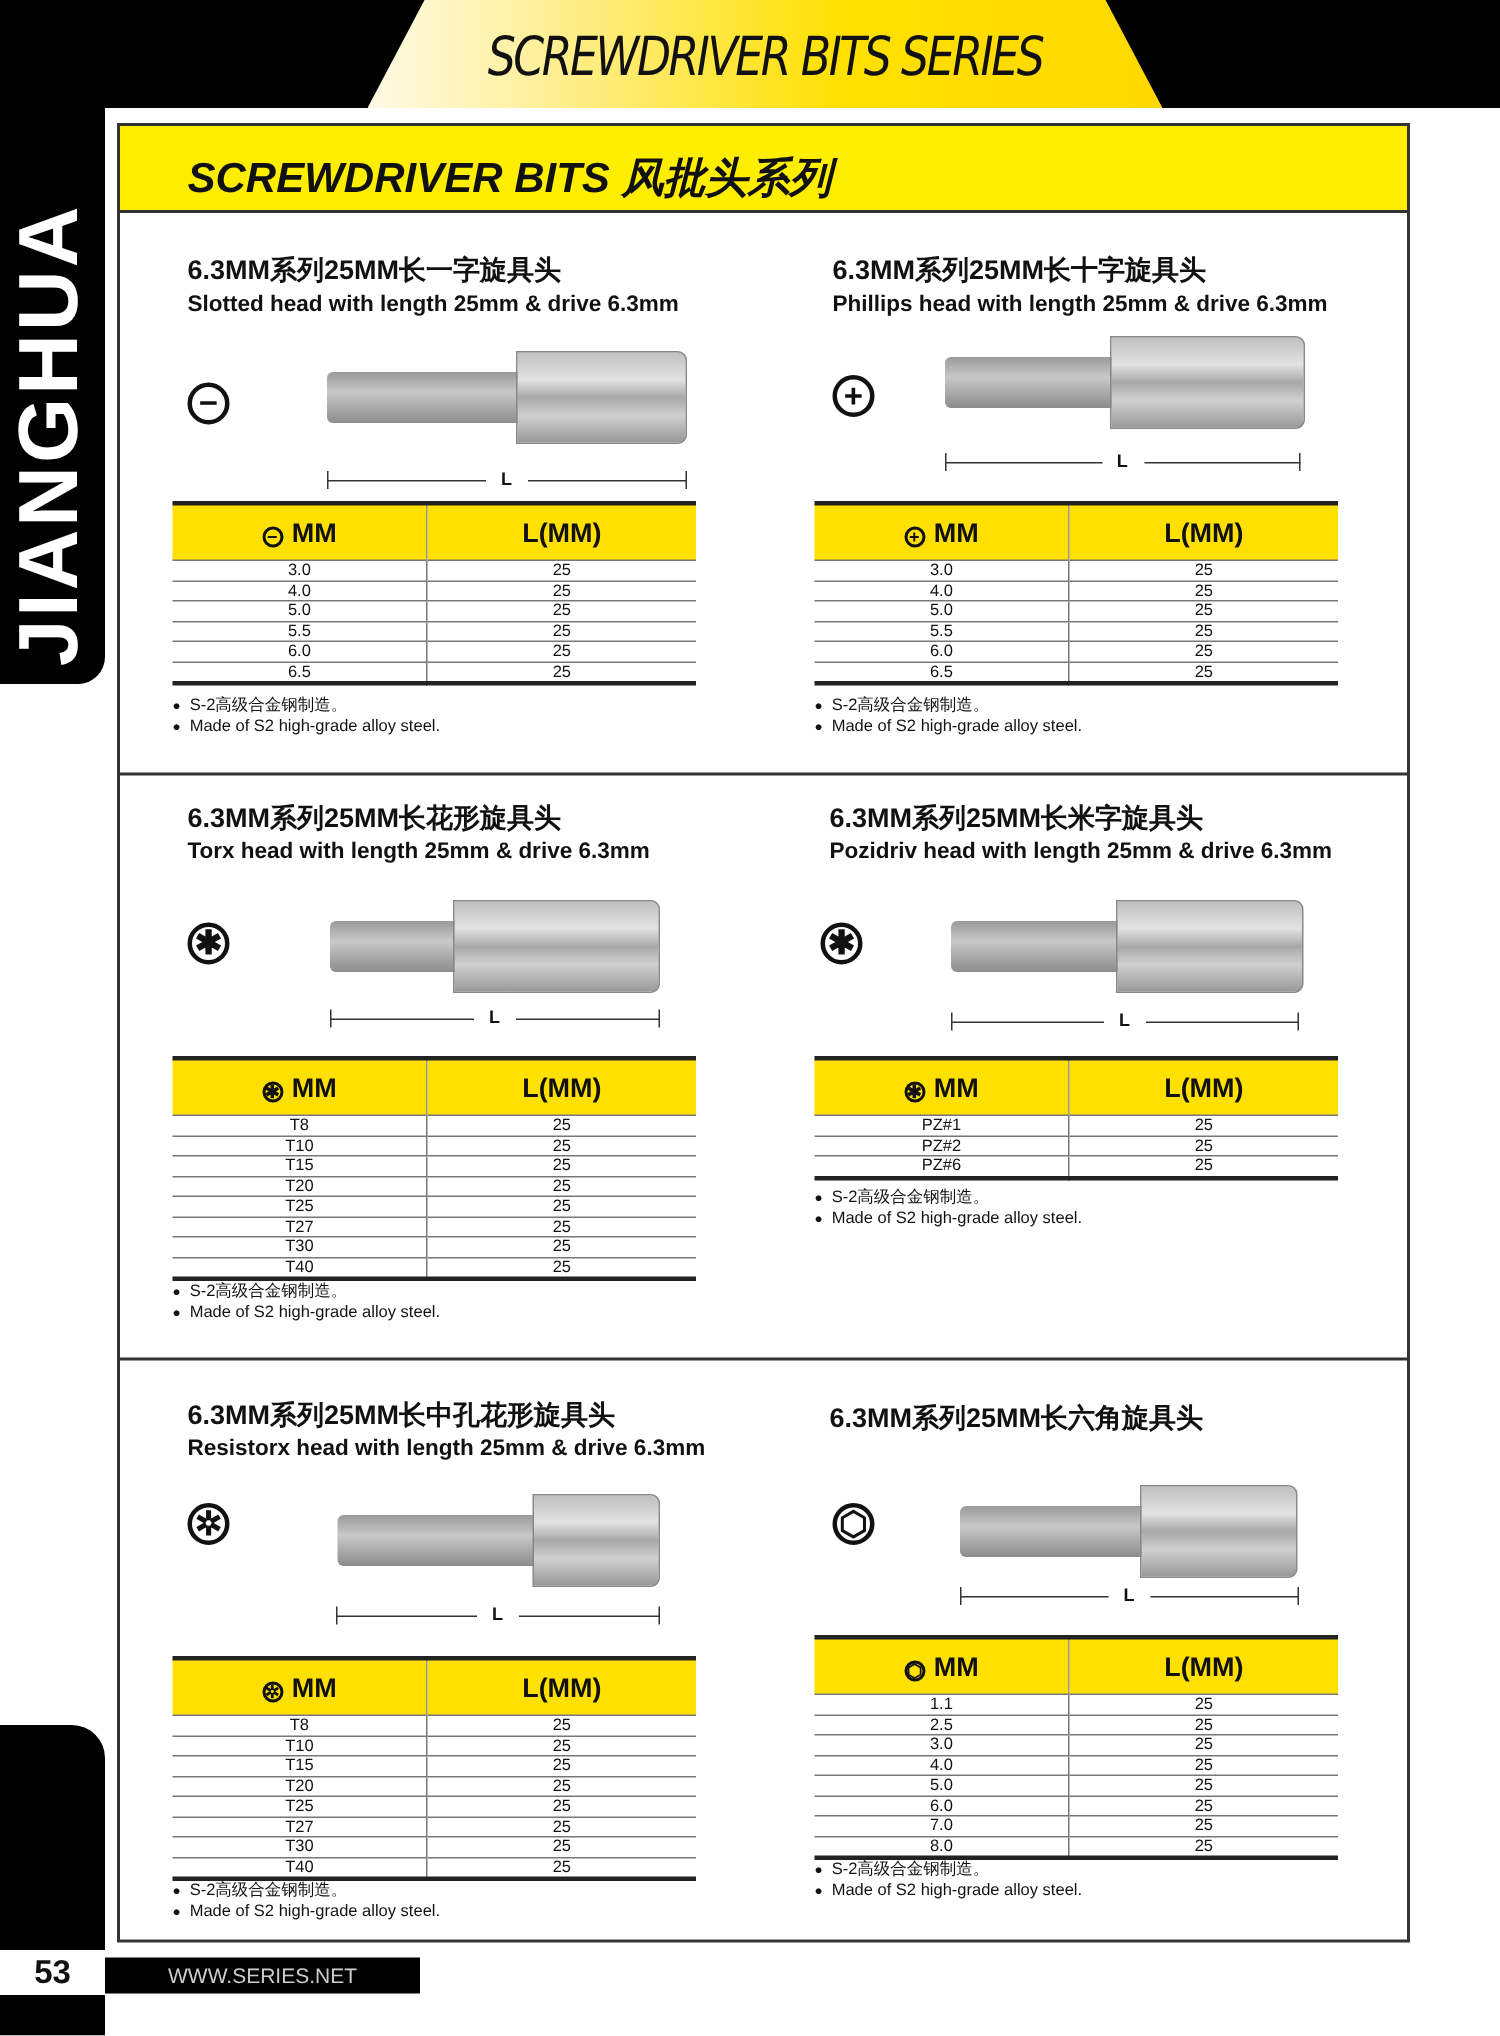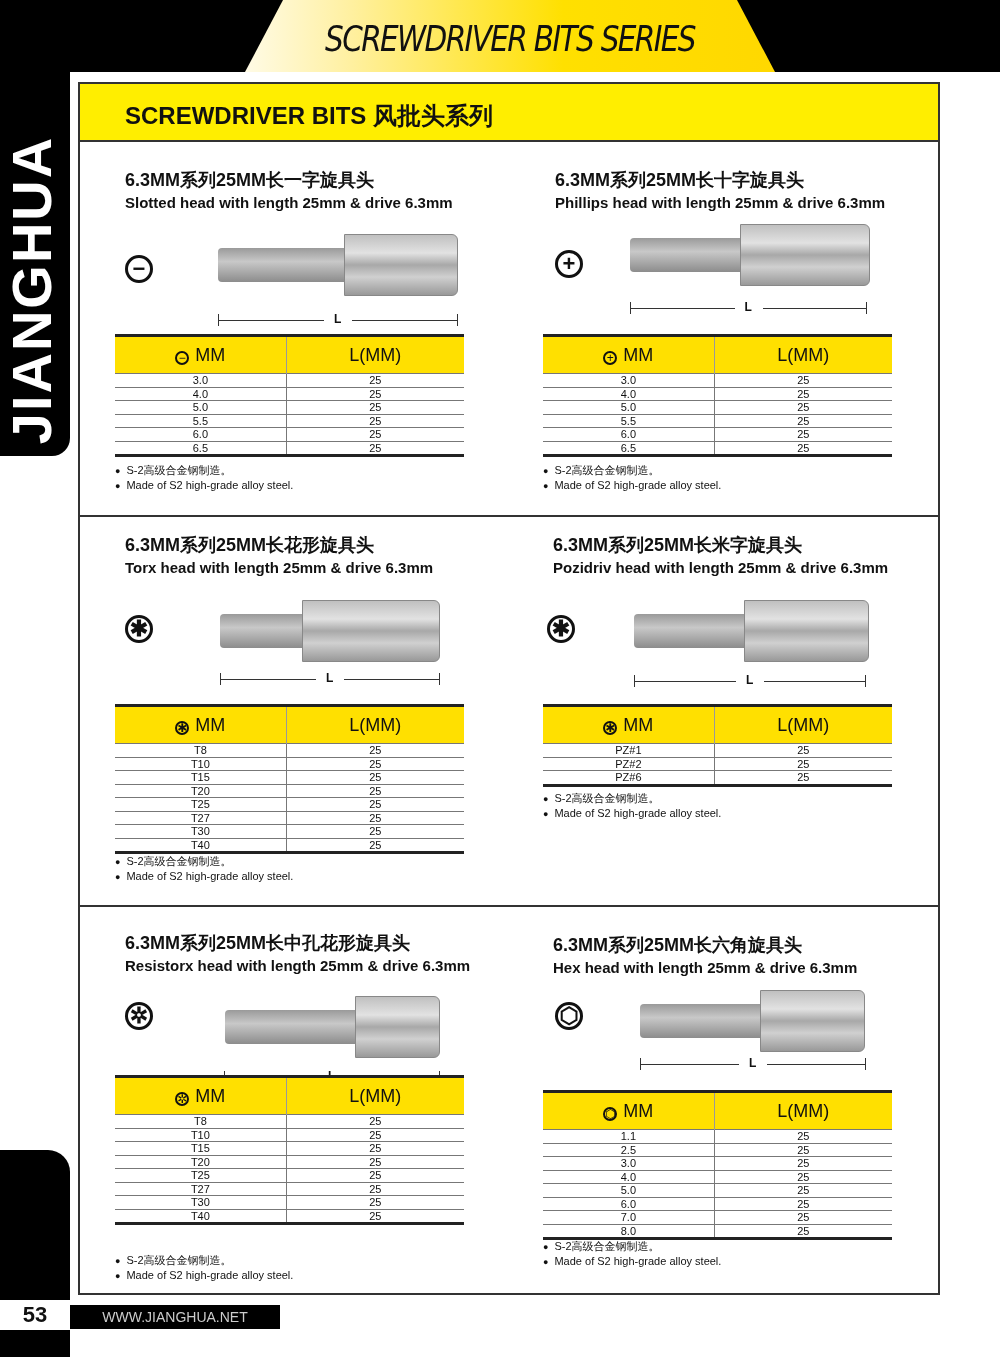--- a/index.html
+++ b/index.html
@@ -8,56 +8,56 @@
   .banner{position:absolute;left:245px;top:0;width:530px;height:72px;background:linear-gradient(90deg,#fffbe6 0%,#fff0a0 20%,#ffe000 60%,#ffd800 100%);clip-path:polygon(38px 0,492px 0,530px 72px,0 72px);}
   .banner-title{position:absolute;left:245px;top:18px;width:530px;text-align:center;font-family:"DejaVu Sans",sans-serif;font-size:36px;font-style:italic;letter-spacing:-2px;transform:scaleX(0.82);color:#111;}
   .side-tab{position:absolute;left:0;top:40px;width:70px;height:416px;background:#000;border-radius:0 0 18px 0;}
   .side-text{position:absolute;left:-158px;top:220px;width:380px;height:60px;transform:rotate(-90deg);color:#fff;font-weight:bold;font-size:56px;letter-spacing:2px;text-align:center;line-height:60px;}
   .bottom-tab{position:absolute;left:0;top:1150px;width:70px;height:150px;background:#000;border-radius:0 22px 0 0;}
   .bottom-tab2{position:absolute;left:0;top:1330px;width:70px;height:27px;background:#000;}
   .page-num{position:absolute;left:0;top:1300px;width:70px;height:30px;text-align:center;font-weight:bold;font-size:22px;line-height:30px;}
   .site{position:absolute;left:70px;top:1305px;width:210px;height:24px;background:#000;color:#ccc;font-size:14px;text-align:center;line-height:24px;letter-spacing:0px;}
   .frame{position:absolute;left:78px;top:82px;width:862px;height:1213px;border:2px solid #333;box-sizing:border-box;}
   .header{position:absolute;left:80px;top:84px;width:858px;height:56px;background:#ffee00;border-bottom:2px solid #333;}
-  .header-title{position:absolute;left:45px;top:16px;font-weight:bold;font-size:24px;}
+  .header-title{position:absolute;left:45px;top:16px;font-weight:bold;font-size:28px;font-style:italic;}
   .hdiv{position:absolute;left:80px;width:858px;height:2px;background:#333;}
   .section{position:absolute;width:420px;}
   .t-cn{font-weight:bold;font-size:18px;}
   .t-en{font-weight:bold;font-size:15px;margin-top:2px;}
   .sym{position:absolute;width:28px;height:28px;border:3px solid #111;border-radius:50%;box-sizing:border-box;display:flex;align-items:center;justify-content:center;font-weight:bold;font-size:22px;}
   .bit{position:absolute;height:62px;}
   .bit .tip{position:absolute;left:0;top:14px;height:34px;background:linear-gradient(#9a9a9a,#c8c8c8 40%,#8c8c8c);border-radius:4px 0 0 4px;}
   .bit .hex{position:absolute;top:0;height:62px;background:linear-gradient(#c0c0c0,#e2e2e2 30%,#a8a8a8 50%,#d0d0d0 70%,#999);border-radius:0 6px 6px 0;border:1px solid #888;box-sizing:border-box;}
   .dim{position:absolute;height:12px;}
   .dim .ln{position:absolute;top:6px;height:1px;background:#333;}
   .dim .tk{position:absolute;top:0;width:1px;height:12px;background:#333;}
   .dim .lbl{position:absolute;top:-2px;font-weight:bold;font-size:12px;}
   table.spec{position:absolute;border-collapse:collapse;width:349px;border-top:3px solid #222;border-bottom:3px solid #222;}
-  table.spec th{background:#ffe000;height:34px;font-weight:normal;font-size:18px;border-right:1px solid #999;}
+  table.spec th{background:#ffe000;height:34px;font-weight:bold;font-size:18px;border-right:1px solid #999;}
   table.spec th:last-child{border-right:none;}
   table.spec td{height:12.5px;font-size:11px;line-height:12px;text-align:center;border-top:1px solid #777;padding:0;}
   table.spec td:first-child{border-right:1px solid #777;}
   .notes{position:absolute;font-size:11px;line-height:14px;}
   .notes div::before{content:"\25CF";margin-right:6px;font-size:9px;}
   .hsym{display:inline-block;width:14px;height:14px;border:2px solid #111;border-radius:50%;box-sizing:border-box;vertical-align:-1px;margin-right:6px;font-size:12px;line-height:10px;text-align:center;}
 </style>
 </head>
 <body>
 
 <div class="top-black"></div>
 <div class="banner"></div>
 <div class="banner-title">SCREWDRIVER BITS  SERIES</div>
 
 <div class="side-tab">
   <div class="side-text">JIANGHUA</div>
 </div>
 <div class="bottom-tab"></div>
 <div class="bottom-tab2"></div>
 <div class="page-num">53</div>
-<div class="site">WWW.JIANGHUA.NET</div>
+<div class="site">WWW.SERIES.NET</div>
 
 <div class="frame"></div>
 <div class="header">
   <div class="header-title">SCREWDRIVER BITS    风批头系列</div>
 </div>
 <div class="hdiv" style="top:515px"></div>
 <div class="hdiv" style="top:905px"></div>
 <div id="sections">
     <div>
   <div class="section" style="left:125px;top:168px">
@@ -281,21 +281,21 @@
     <div class="tip" style="width:140px"></div>
     <div class="hex" style="left:130px;width:85px"></div>
   </div>
   <div class="dim" style="left:224px;top:1071px;width:216px">
     <div class="tk" style="left:0"></div>
         <div class="ln" style="left:0;width:94px"></div>
     <div class="lbl" style="left:104px">L</div>
     <div class="ln" style="left:122px;width:94px"></div>
         <div class="tk" style="left:215px"></div>
   </div>
-  <table class="spec" style="left:115px;top:1075px">
+  <table class="spec" style="left:115px;top:1104px">
     <tbody>
           <tr>
             <th><span class="hsym">✲</span><span>MM</span></th>
         <th>L(MM)</th>
           </tr>
     <tr>
             <td>T8</td>
             <td>25</td>
           </tr>
           <tr>
@@ -329,21 +329,20 @@
   </tbody>
       </table>
   <div class="notes" style="left:115px;top:1253px">
     <div>S-2高级合金钢制造。</div>
     <div>Made of S2 high-grade alloy steel.</div>
   </div>
     </div>
     <div>
   <div class="section" style="left:553px;top:933px">
     <div class="t-cn">6.3MM系列25MM长六角旋具头</div>
-    <div class="t-en">Hex head with length 25mm &amp; drive 6.3mm</div>
   </div>
   <div class="sym" style="left:555px;top:1002px">⬡</div>
   <div class="bit" style="left:640px;top:990px;width:225px">
     <div class="tip" style="width:130px"></div>
     <div class="hex" style="left:120px;width:105px"></div>
   </div>
   <div class="dim" style="left:640px;top:1058px;width:226px">
     <div class="tk" style="left:0"></div>
         <div class="ln" style="left:0;width:99px"></div>
     <div class="lbl" style="left:109px">L</div>

